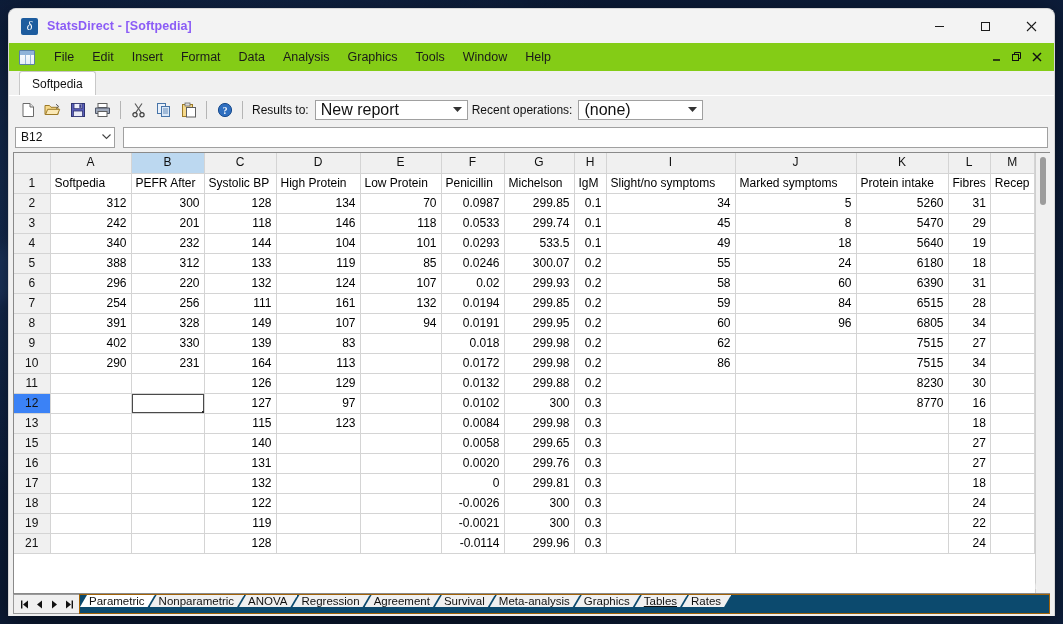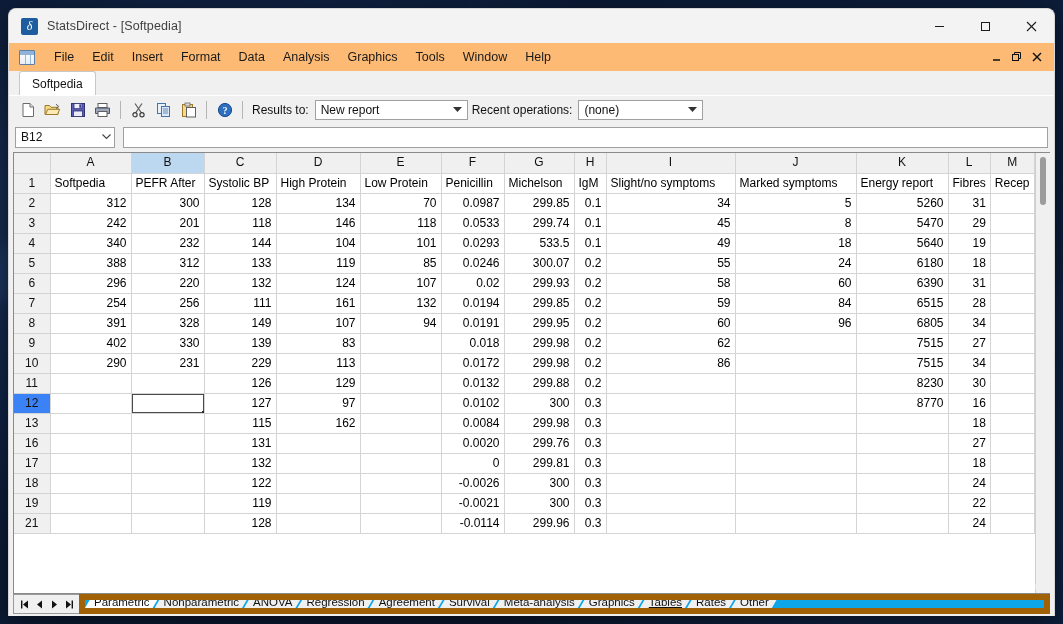--- a/index.html
+++ b/index.html
@@ -28,28 +28,28 @@
   .titlebar {
     height:34px; background:#f3f3f3; display:flex; align-items:center;
     padding-left:12px; flex:0 0 34px; position:relative;
   }
   .app-icon {
     width:17px; height:17px; background:#1d5c9e; border-radius:2px;
     display:flex; align-items:center; justify-content:center;
     color:#fff; font-size:12px; font-family:"Liberation Serif", serif; font-style:italic;
     margin-right:9px; flex:0 0 17px;
   }
-  .title-text { font-size:12.5px; color:#404040; letter-spacing:.1px; }
+  .title-text { font-size:12.5px; color:#8b5cf6; letter-spacing:.1px;font-weight:bold; }
   .wincontrols { position:absolute; right:0; top:0; height:34px; display:flex; }
   .wc { width:46px; height:34px; display:flex; align-items:center; justify-content:center; color:#1b1b1b; }
   .wc svg { display:block; }
 
   
   .menubar {
-    height:28px; flex:0 0 28px; background:#fdba74;
+    height:28px; flex:0 0 28px; background:#84cc16;
     display:flex; align-items:center; padding-left:10px; position:relative;
   }
   .menu-doc-icon {
     width:16px; height:15px; margin-right:10px; flex:0 0 16px;
     background:linear-gradient(#fff,#e6eef8);
     border:1px solid #5b7fa6; border-radius:1px; position:relative; overflow:hidden;
   }
   .menu-doc-icon:before{content:"";position:absolute;left:0;top:0;right:0;height:4px;background:#8fb3d9;}
   .menu-doc-icon:after{content:"";position:absolute;left:5px;top:4px;bottom:0;width:1px;background:#9ab8d8;box-shadow:5px 0 0 #9ab8d8;}
   .menu-item {
@@ -72,21 +72,21 @@
   
   .toolbar {
     height:29px; flex:0 0 29px; background:#f0f0f0; border-top:1px solid #fff;
     display:flex; align-items:center; padding:0 6px; gap:0px;
   }
   .tbtn { width:25px; height:24px; display:flex; align-items:center; justify-content:center; border:1px solid transparent; border-radius:2px; }
   .tsep { width:1px; height:18px; background:#b5b5b5; margin:0 5px; }
   .tb-label { font-size:12px; color:#111; margin:0 6px 0 4px; white-space:nowrap; }
   .tb-combo {
     height:20px; background:#fff; border:1px solid #a0a0a0;
-    display:flex; align-items:center; font-size:12px; color:#111; padding:0 2px 0 5px;
+    display:flex; align-items:center; font-size:16px; color:#111; padding:0 2px 0 5px;
     position:relative;
   }
   .tb-combo .cv { flex:1; overflow:hidden; white-space:nowrap; }
   .tb-combo .arrow {
     width:15px; height:18px; display:flex; align-items:center; justify-content:center;
   }
   #results-combo { width:153px; }
   #recent-combo { width:125px; }
 
   
@@ -145,21 +145,21 @@
   }
   .vthumb { position:absolute; left:4px; top:4px; width:6px; height:48px; background:#9c9c9c; border-radius:3px; }
 
   
   .sheetbar {
     height:20px; flex:0 0 20px; margin:0 4px 2px 4px; display:flex; align-items:stretch;
     background:#f0f0f0; font-size:11.5px; color:#111;
   }
   .navbtns { display:flex; align-items:center; gap:1px; padding:0 3px; border:1px solid #9a9a9a; border-right:none; background:#f0f0f0;}
   .navb { width:14px; height:16px; display:flex; align-items:center; justify-content:center; }
-  .stabs { flex:1; display:flex; align-items:flex-end; border:6px solid #a16207; background:#0ea5e9; overflow:hidden; }
+  .stabs { flex:1; display:flex; align-items:flex-start; border:1px solid #a16207; background:#0c4a6e; overflow:hidden; }
   .stab {
     position:relative; padding:0 9px 0 9px; display:flex; align-items:center;
     background:#f0f0f0; border-right:1px solid #fff;
     clip-path: polygon(7px 0, 100% 0, calc(100% - 7px) 100%, 0 100%);
     margin-right:-5px;
   }
   .stab span { pointer-events:none; }
   .stab.active { background:#fff; }
 
   
@@ -377,21 +377,21 @@
               <td class="txt">Softpedia</td>
               <td class="txt">PEFR After</td>
               <td class="txt">Systolic BP</td>
               <td class="txt">High Protein</td>
               <td class="txt">Low Protein</td>
               <td class="txt">Penicillin</td>
               <td class="txt">Michelson</td>
               <td class="txt">IgM</td>
               <td class="txt">Slight/no symptoms</td>
               <td class="txt">Marked symptoms</td>
-              <td class="txt">Energy report</td>
+              <td class="txt">Protein intake</td>
               <td class="txt">Fibres</td>
               <td class="txt">Recep</td>
             </tr>
             <tr>
               <th class="rowhead">2</th>
               <td class="num">312</td>
               <td class="num">300</td>
               <td class="num">128</td>
               <td class="num">134</td>
               <td class="num">70</td>
@@ -513,21 +513,21 @@
               <td class="num">62</td>
               <td class="num"></td>
               <td class="num">7515</td>
               <td class="num">27</td>
               <td class="num"></td>
             </tr>
             <tr>
               <th class="rowhead">10</th>
               <td class="num">290</td>
               <td class="num">231</td>
-              <td class="num">229</td>
+              <td class="num">164</td>
               <td class="num">113</td>
               <td class="num"></td>
               <td class="num">0.0172</td>
               <td class="num">299.98</td>
               <td class="num">0.2</td>
               <td class="num">86</td>
               <td class="num"></td>
               <td class="num">7515</td>
               <td class="num">34</td>
               <td class="num"></td>
@@ -562,29 +562,45 @@
               <td class="num"></td>
               <td class="num">8770</td>
               <td class="num">16</td>
               <td class="num"></td>
             </tr>
             <tr>
               <th class="rowhead">13</th>
               <td class="num"></td>
               <td class="num"></td>
               <td class="num">115</td>
-              <td class="num">162</td>
+              <td class="num">123</td>
               <td class="num"></td>
               <td class="num">0.0084</td>
               <td class="num">299.98</td>
               <td class="num">0.3</td>
               <td class="num"></td>
               <td class="num"></td>
               <td class="num"></td>
               <td class="num">18</td>
+              <td class="num"></td>
+            </tr>
+            <tr>
+              <th class="rowhead">15</th>
+              <td class="num"></td>
+              <td class="num"></td>
+              <td class="num">140</td>
+              <td class="num"></td>
+              <td class="num"></td>
+              <td class="num">0.0058</td>
+              <td class="num">299.65</td>
+              <td class="num">0.3</td>
+              <td class="num"></td>
+              <td class="num"></td>
+              <td class="num"></td>
+              <td class="num">27</td>
               <td class="num"></td>
             </tr>
             <tr>
               <th class="rowhead">16</th>
               <td class="num"></td>
               <td class="num"></td>
               <td class="num">131</td>
               <td class="num"></td>
               <td class="num"></td>
               <td class="num">0.0020</td>

